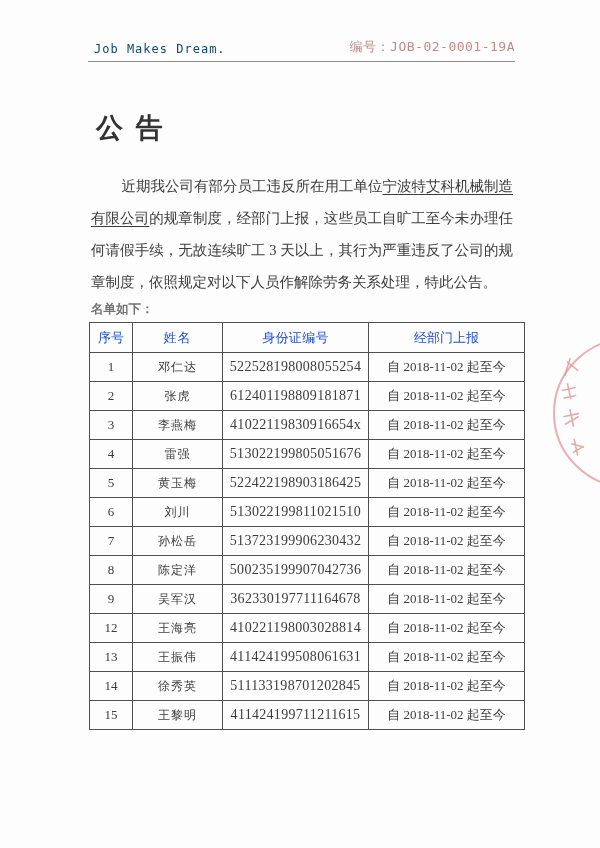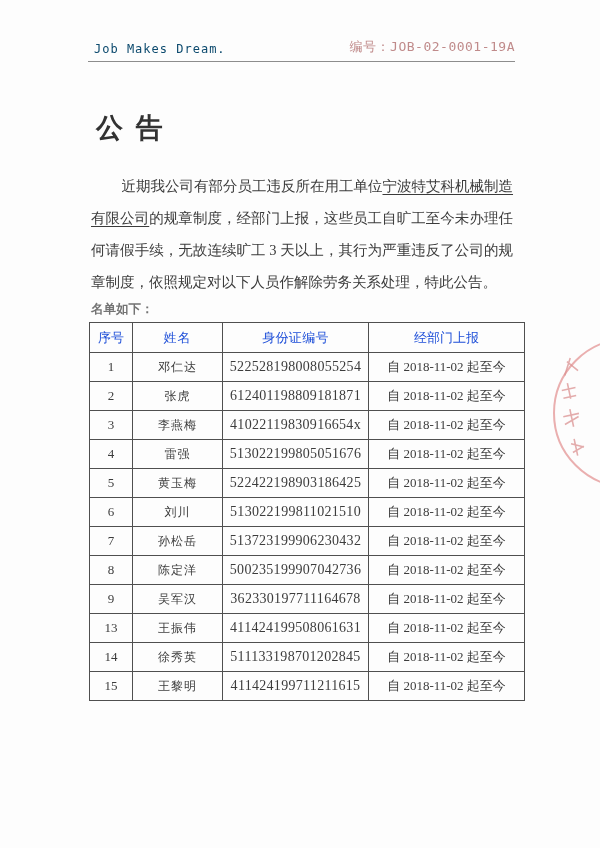--- a/index.html
+++ b/index.html
@@ -146,20 +146,26 @@
           <td class="c2">500235199907042736</td>
           <td class="c3">自 2018-11-02 起至今</td>
         </tr>
         <tr>
           <td class="c0">9</td>
           <td class="c1">吴军汉</td>
           <td class="c2">362330197711164678</td>
           <td class="c3">自 2018-11-02 起至今</td>
         </tr>
         <tr>
+          <td class="c0">12</td>
+          <td class="c1">王海亮</td>
+          <td class="c2">410221198003028814</td>
+          <td class="c3">自 2018-11-02 起至今</td>
+        </tr>
+        <tr>
           <td class="c0">13</td>
           <td class="c1">王振伟</td>
           <td class="c2">411424199508061631</td>
           <td class="c3">自 2018-11-02 起至今</td>
         </tr>
         <tr>
           <td class="c0">14</td>
           <td class="c1">徐秀英</td>
           <td class="c2">511133198701202845</td>
           <td class="c3">自 2018-11-02 起至今</td>

